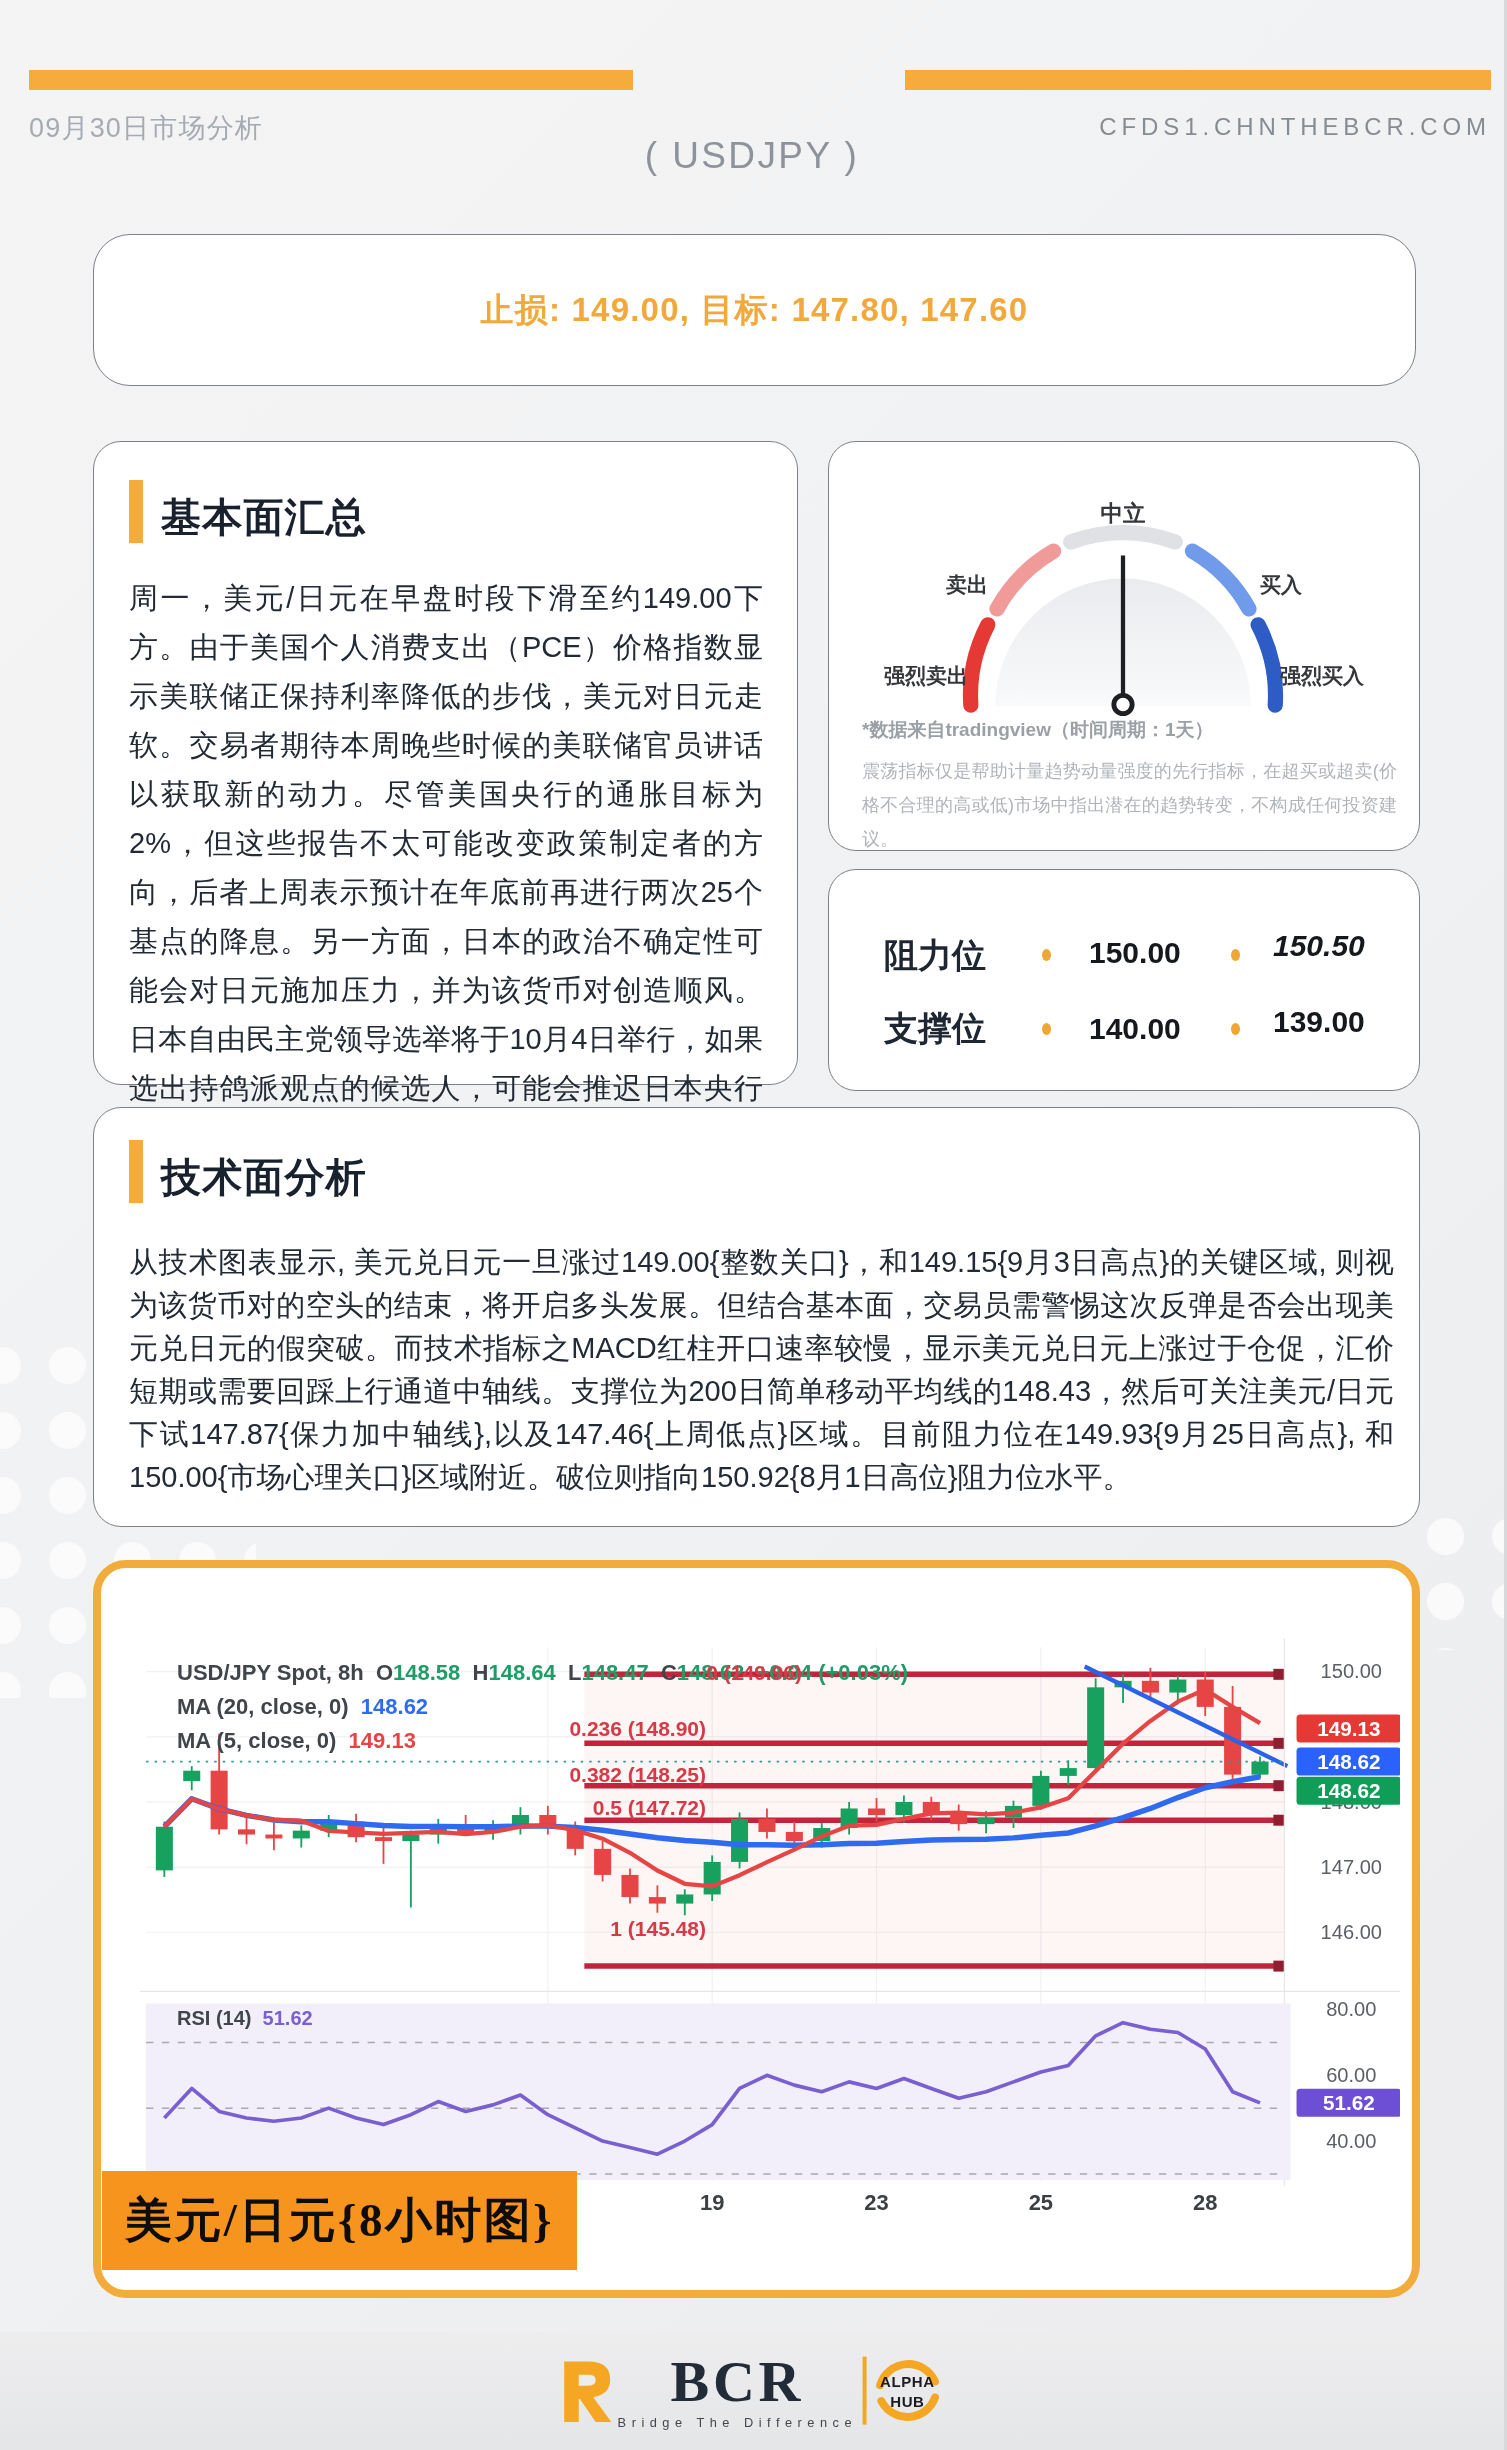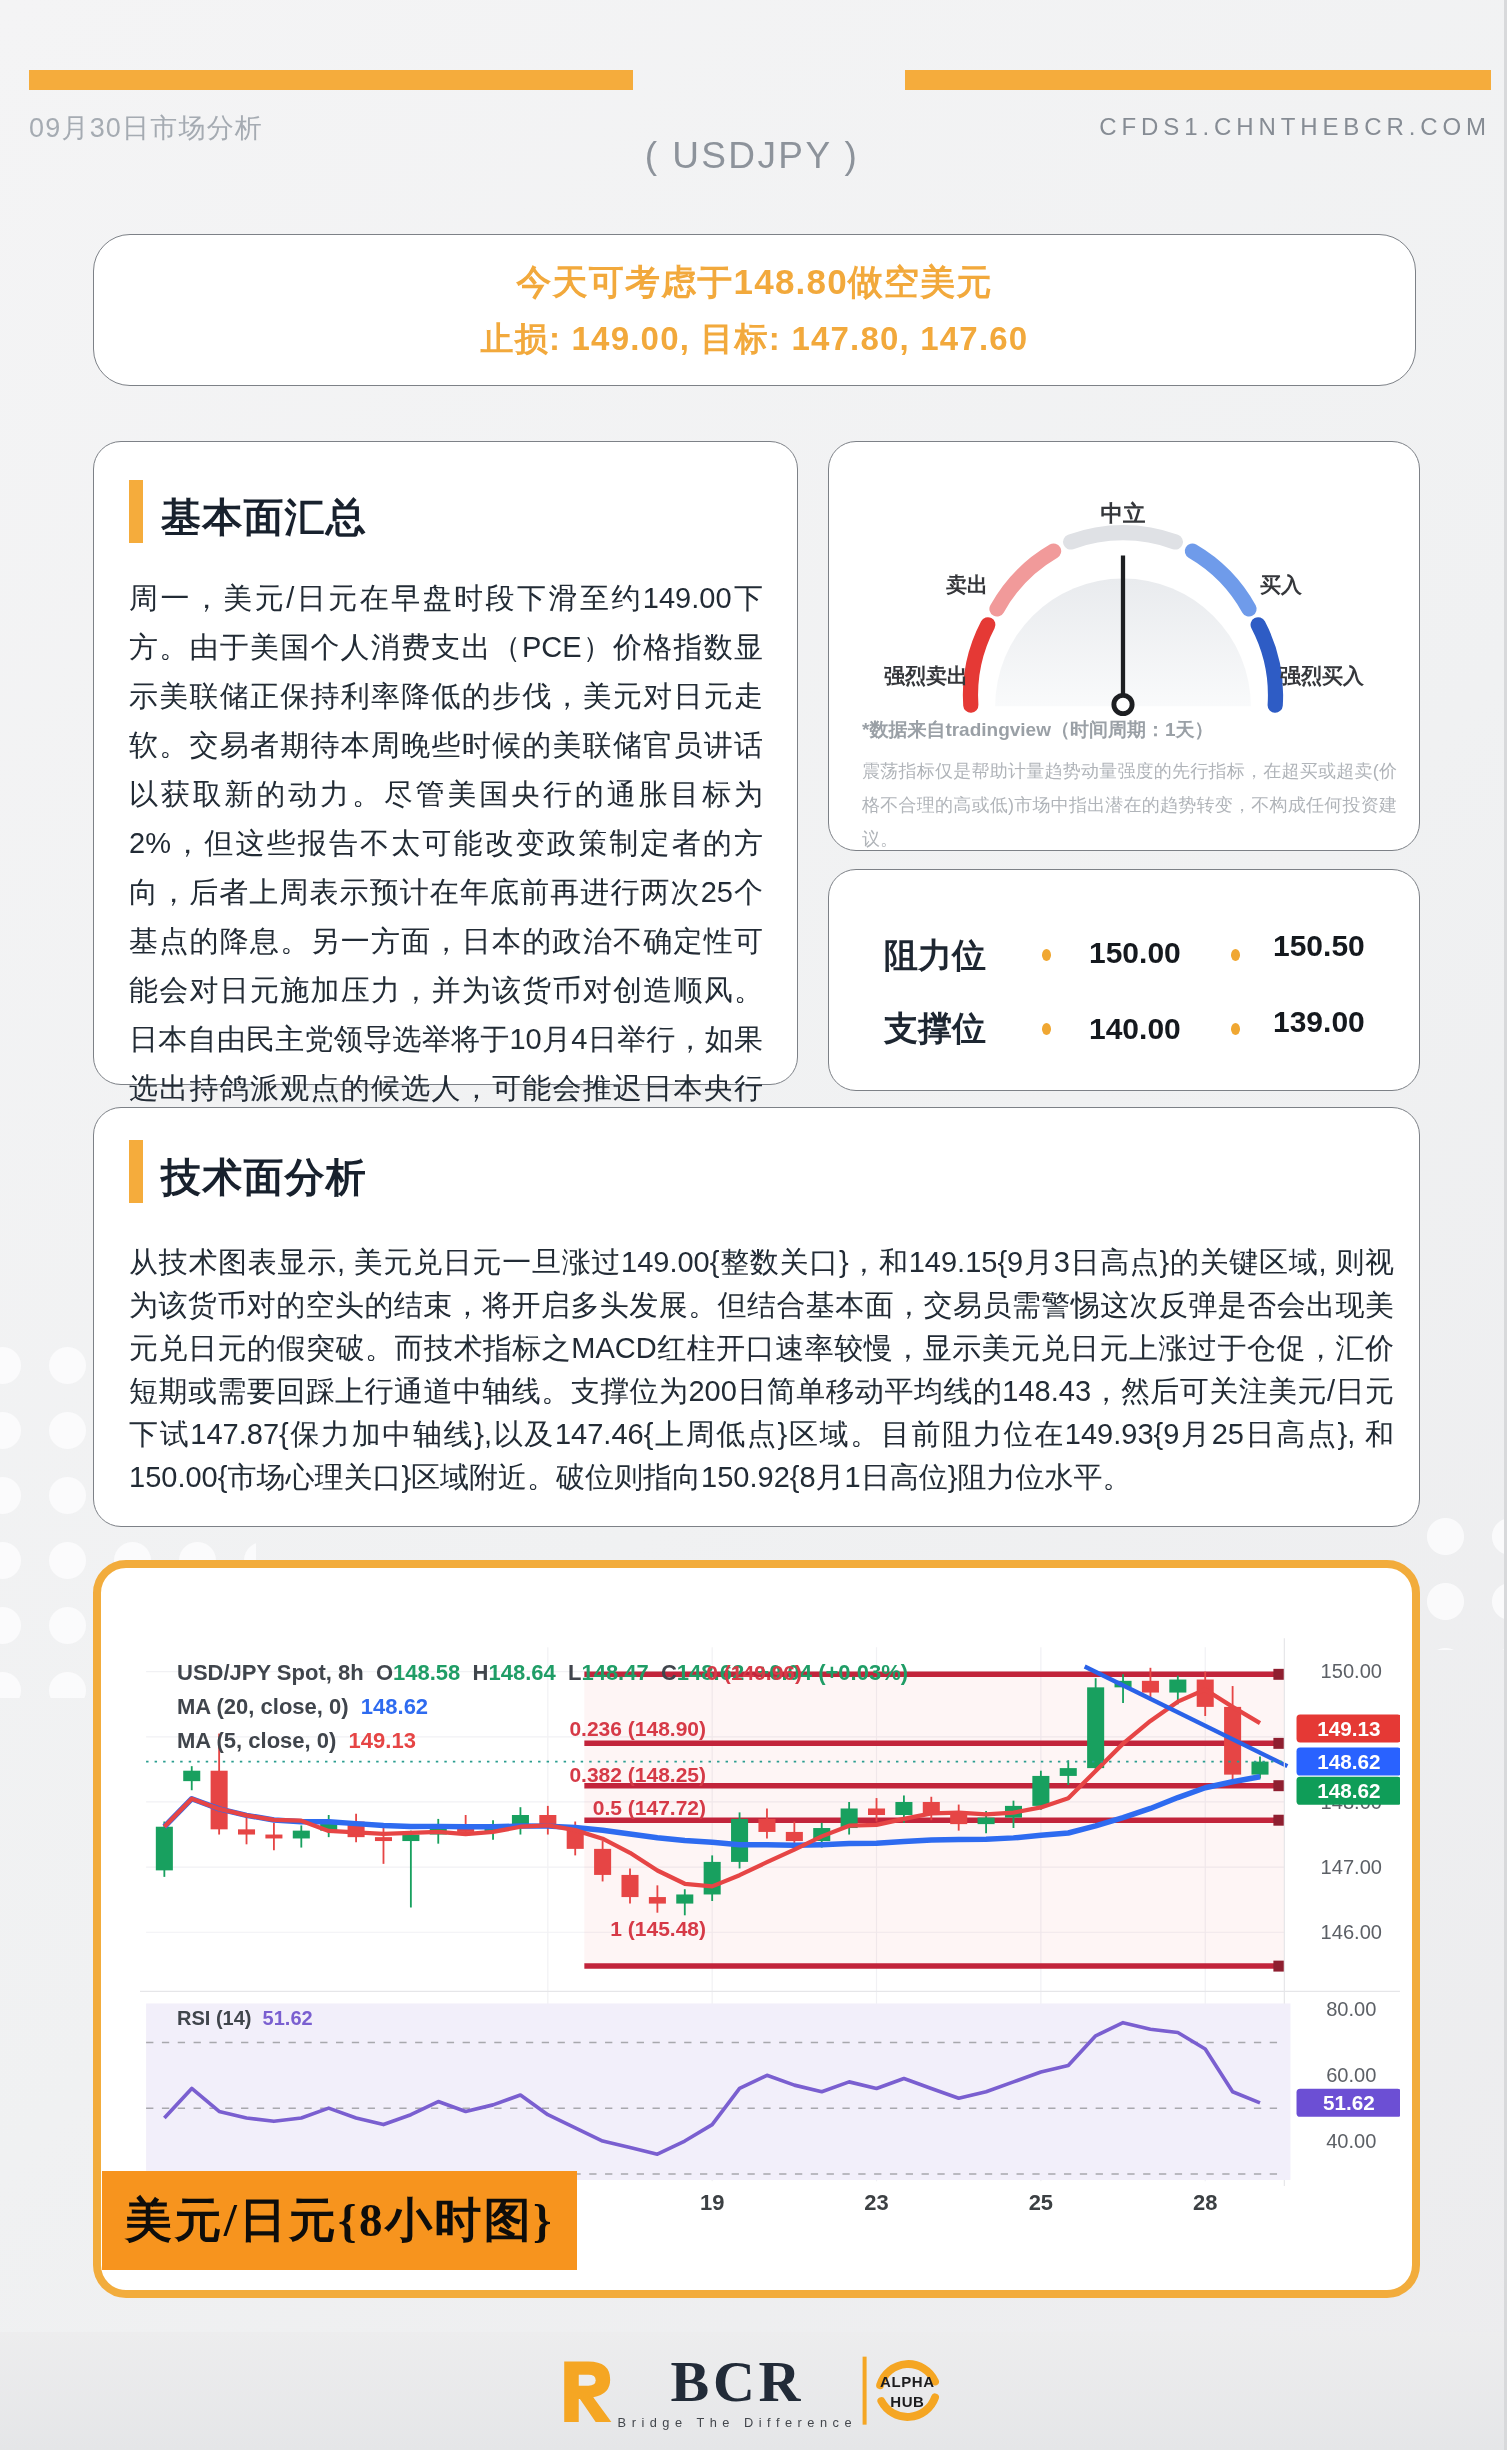--- a/index.html
+++ b/index.html
@@ -36,21 +36,20 @@
   <div class="dots" style="left:-30px;top:1333px;width:286px;height:365px;"></div>
   <div class="dots" style="left:1413px;top:1504px;width:110px;height:146px;"></div>
 
   <div class="bar" style="left:29px;top:70px;width:604px;"></div>
   <div class="bar" style="left:905px;top:70px;width:586px;"></div>
   <div class="abs" style="left:29px;top:110px;font-size:27px;color:#a5abb2;font-weight:500;letter-spacing:1.2px;">09月30日市场分析</div>
   <div class="abs" style="left:0;right:0;top:135px;text-align:center;font-size:37px;color:#8d939b;font-weight:500;letter-spacing:2.4px;">( USDJPY )</div>
   <div class="abs" style="left:905px;top:113px;width:586px;text-align:right;font-size:24px;color:#868c94;letter-spacing:4.9px;font-weight:500;">CFDS1.CHNTHEBCR.COM</div>
 
   <div class="card" style="left:93px;top:234px;width:1323px;height:152px;border-radius:37px;display:flex;flex-direction:column;align-items:center;justify-content:center;gap:11px;">
-    <div style="font-size:35px;font-weight:700;color:#F2A93C;letter-spacing:1.2px;">今天可考虑于148.80做空美元</div>
     <div style="font-size:33px;font-weight:700;color:#F2A93C;letter-spacing:1.2px;">止损: 149.00, 目标: 147.80, 147.60</div>
   </div>
 
   <div class="card" style="left:93px;top:441px;width:705px;height:644px;"></div>
   <div class="h-accent" style="left:129px;top:480px;"></div>
   <div class="h-title" style="left:161px;top:490px;">基本面汇总</div>
   <div class="body-cn" style="left:129px;top:574px;width:634px;line-height:49px;">周一，美元/日元在早盘时段下滑至约149.00下方。由于美国个人消费支出（PCE）价格指数显示美联储正保持利率降低的步伐，美元对日元走软。交易者期待本周晚些时候的美联储官员讲话以获取新的动力。尽管美国央行的通胀目标为2%，但这些报告不太可能改变政策制定者的方向，后者上周表示预计在年底前再进行两次25个基点的降息。另一方面，日本的政治不确定性可能会对日元施加压力，并为该货币对创造顺风。日本自由民主党领导选举将于10月4日举行，如果选出持鸽派观点的候选人，可能会推迟日本央行的下一次加息。</div>
 
   <div class="card" style="left:828px;top:441px;width:592px;height:410px;"></div>
   <div class="abs" style="left:846px;top:470px;width:554px;height:256px;">
@@ -79,21 +78,21 @@
   <div class="gauge-label" style="left:968px;top:662px;transform:translateX(-100%);">强烈卖出</div>
   <div class="gauge-label" style="left:1280px;top:662px;">强烈买入</div>
   <div class="abs" style="left:862px;top:717px;font-size:19px;color:#9aa0a6;font-weight:600;">*数据来自tradingview（时间周期：1天）</div>
   <div class="abs" style="left:862px;top:754px;width:535px;font-size:18px;line-height:34px;color:#b0b4b9;text-align:justify;font-weight:500;">震荡指标仅是帮助计量趋势动量强度的先行指标，在超买或超卖(价格不合理的高或低)市场中指出潜在的趋势转变，不构成任何投资建议。</div>
 
   <div class="card" style="left:828px;top:869px;width:592px;height:222px;"></div>
   <div class="lvl-name" style="left:884px;top:933px;">阻力位</div>
   <div class="lvl-dot" style="left:1042px;top:949px;"></div>
   <div class="lvl-val" style="left:1089px;top:936px;">150.00</div>
   <div class="lvl-dot" style="left:1231px;top:949px;"></div>
-  <div class="lvl-val" style="left:1273px;top:929px;">150.50</div>
+  <div class="lvl-val" style="left:1273px;top:929px;font-style:italic;">150.50</div>
   <div class="lvl-name" style="left:884px;top:1006px;">支撑位</div>
   <div class="lvl-dot" style="left:1042px;top:1023px;"></div>
   <div class="lvl-val" style="left:1089px;top:1012px;">140.00</div>
   <div class="lvl-dot" style="left:1231px;top:1023px;"></div>
   <div class="lvl-val" style="left:1273px;top:1005px;">139.00</div>
 
   <div class="card" style="left:93px;top:1107px;width:1327px;height:420px;"></div>
   <div class="h-accent" style="left:129px;top:1140px;"></div>
   <div class="h-title" style="left:161px;top:1150px;font-family:Liberation Serif, serif;">技术面分析</div>
   <div class="body-cn" style="left:129px;top:1241px;width:1265px;line-height:43px;">从技术图表显示, 美元兑日元一旦涨过149.00{整数关口}，和149.15{9月3日高点}的关键区域, 则视为该货币对的空头的结束，将开启多头发展。但结合基本面，交易员需警惕这次反弹是否会出现美元兑日元的假突破。而技术指标之MACD红柱开口速率较慢，显示美元兑日元上涨过于仓促，汇价短期或需要回踩上行通道中轴线。支撑位为200日简单移动平均线的148.43，然后可关注美元/日元下试147.87{保力加中轴线},以及147.46{上周低点}区域。目前阻力位在149.93{9月25日高点}, 和150.00{市场心理关口}区域附近。破位则指向150.92{8月1日高位}阻力位水平。</div>

